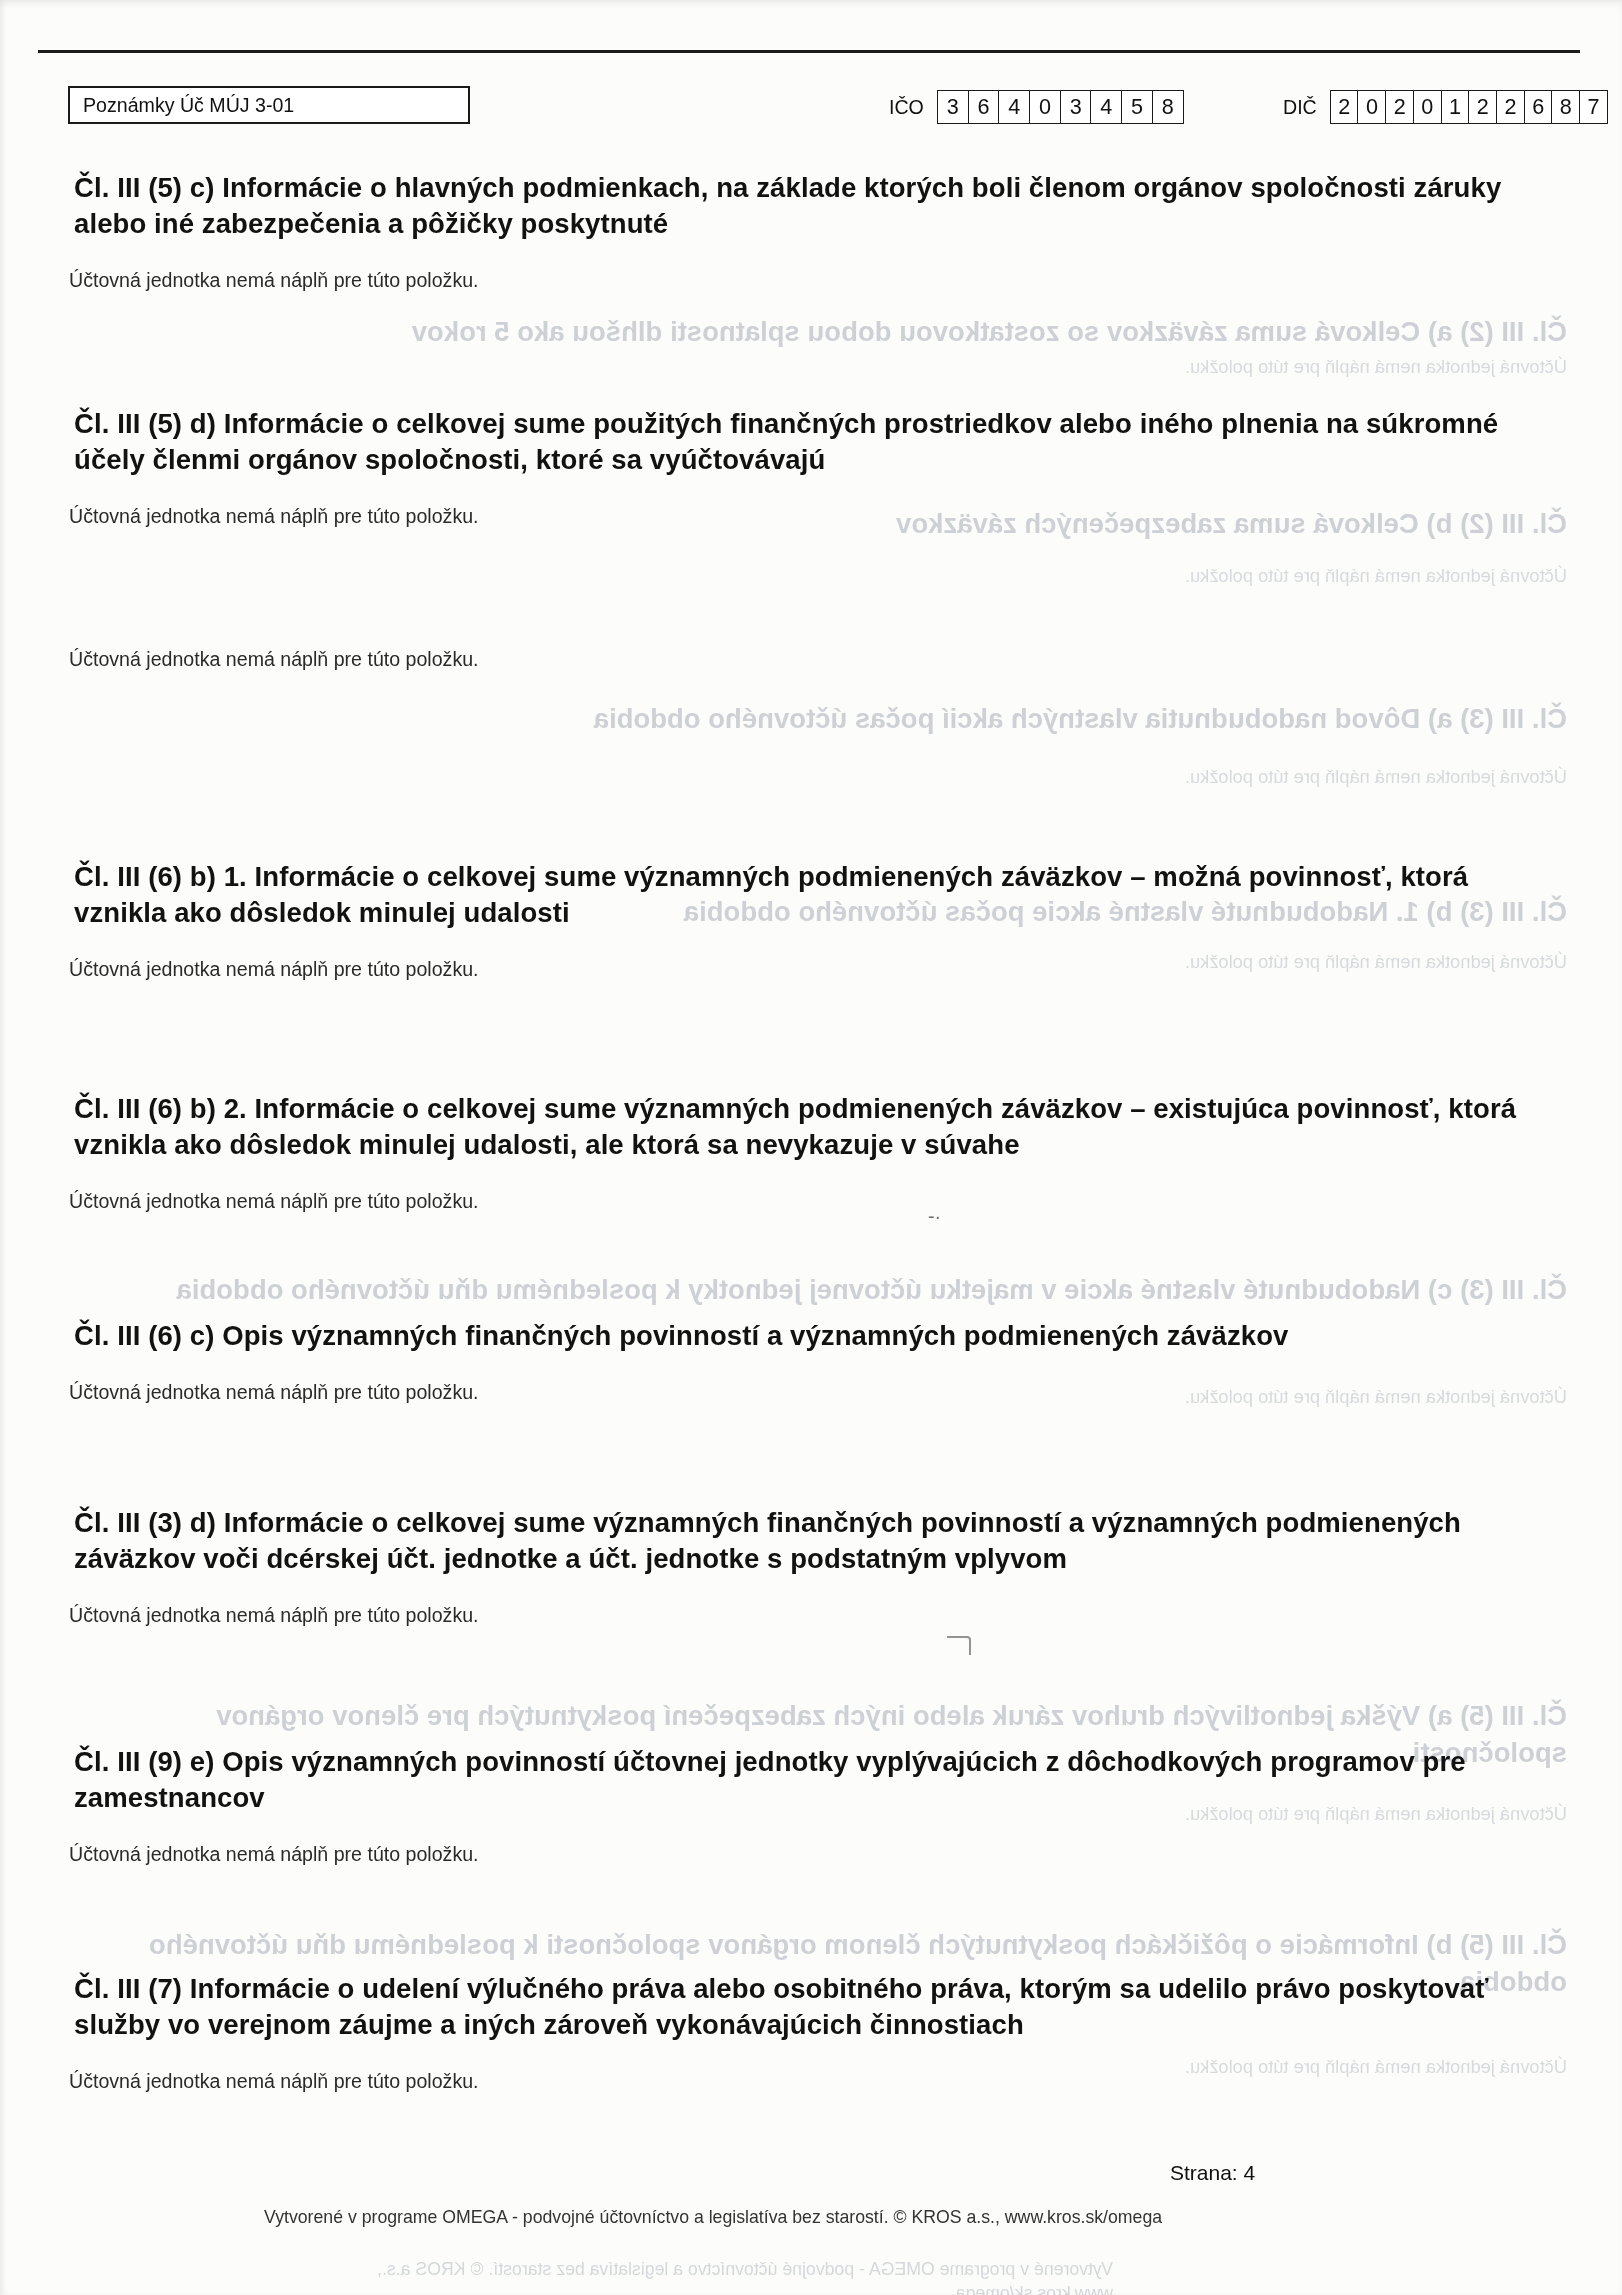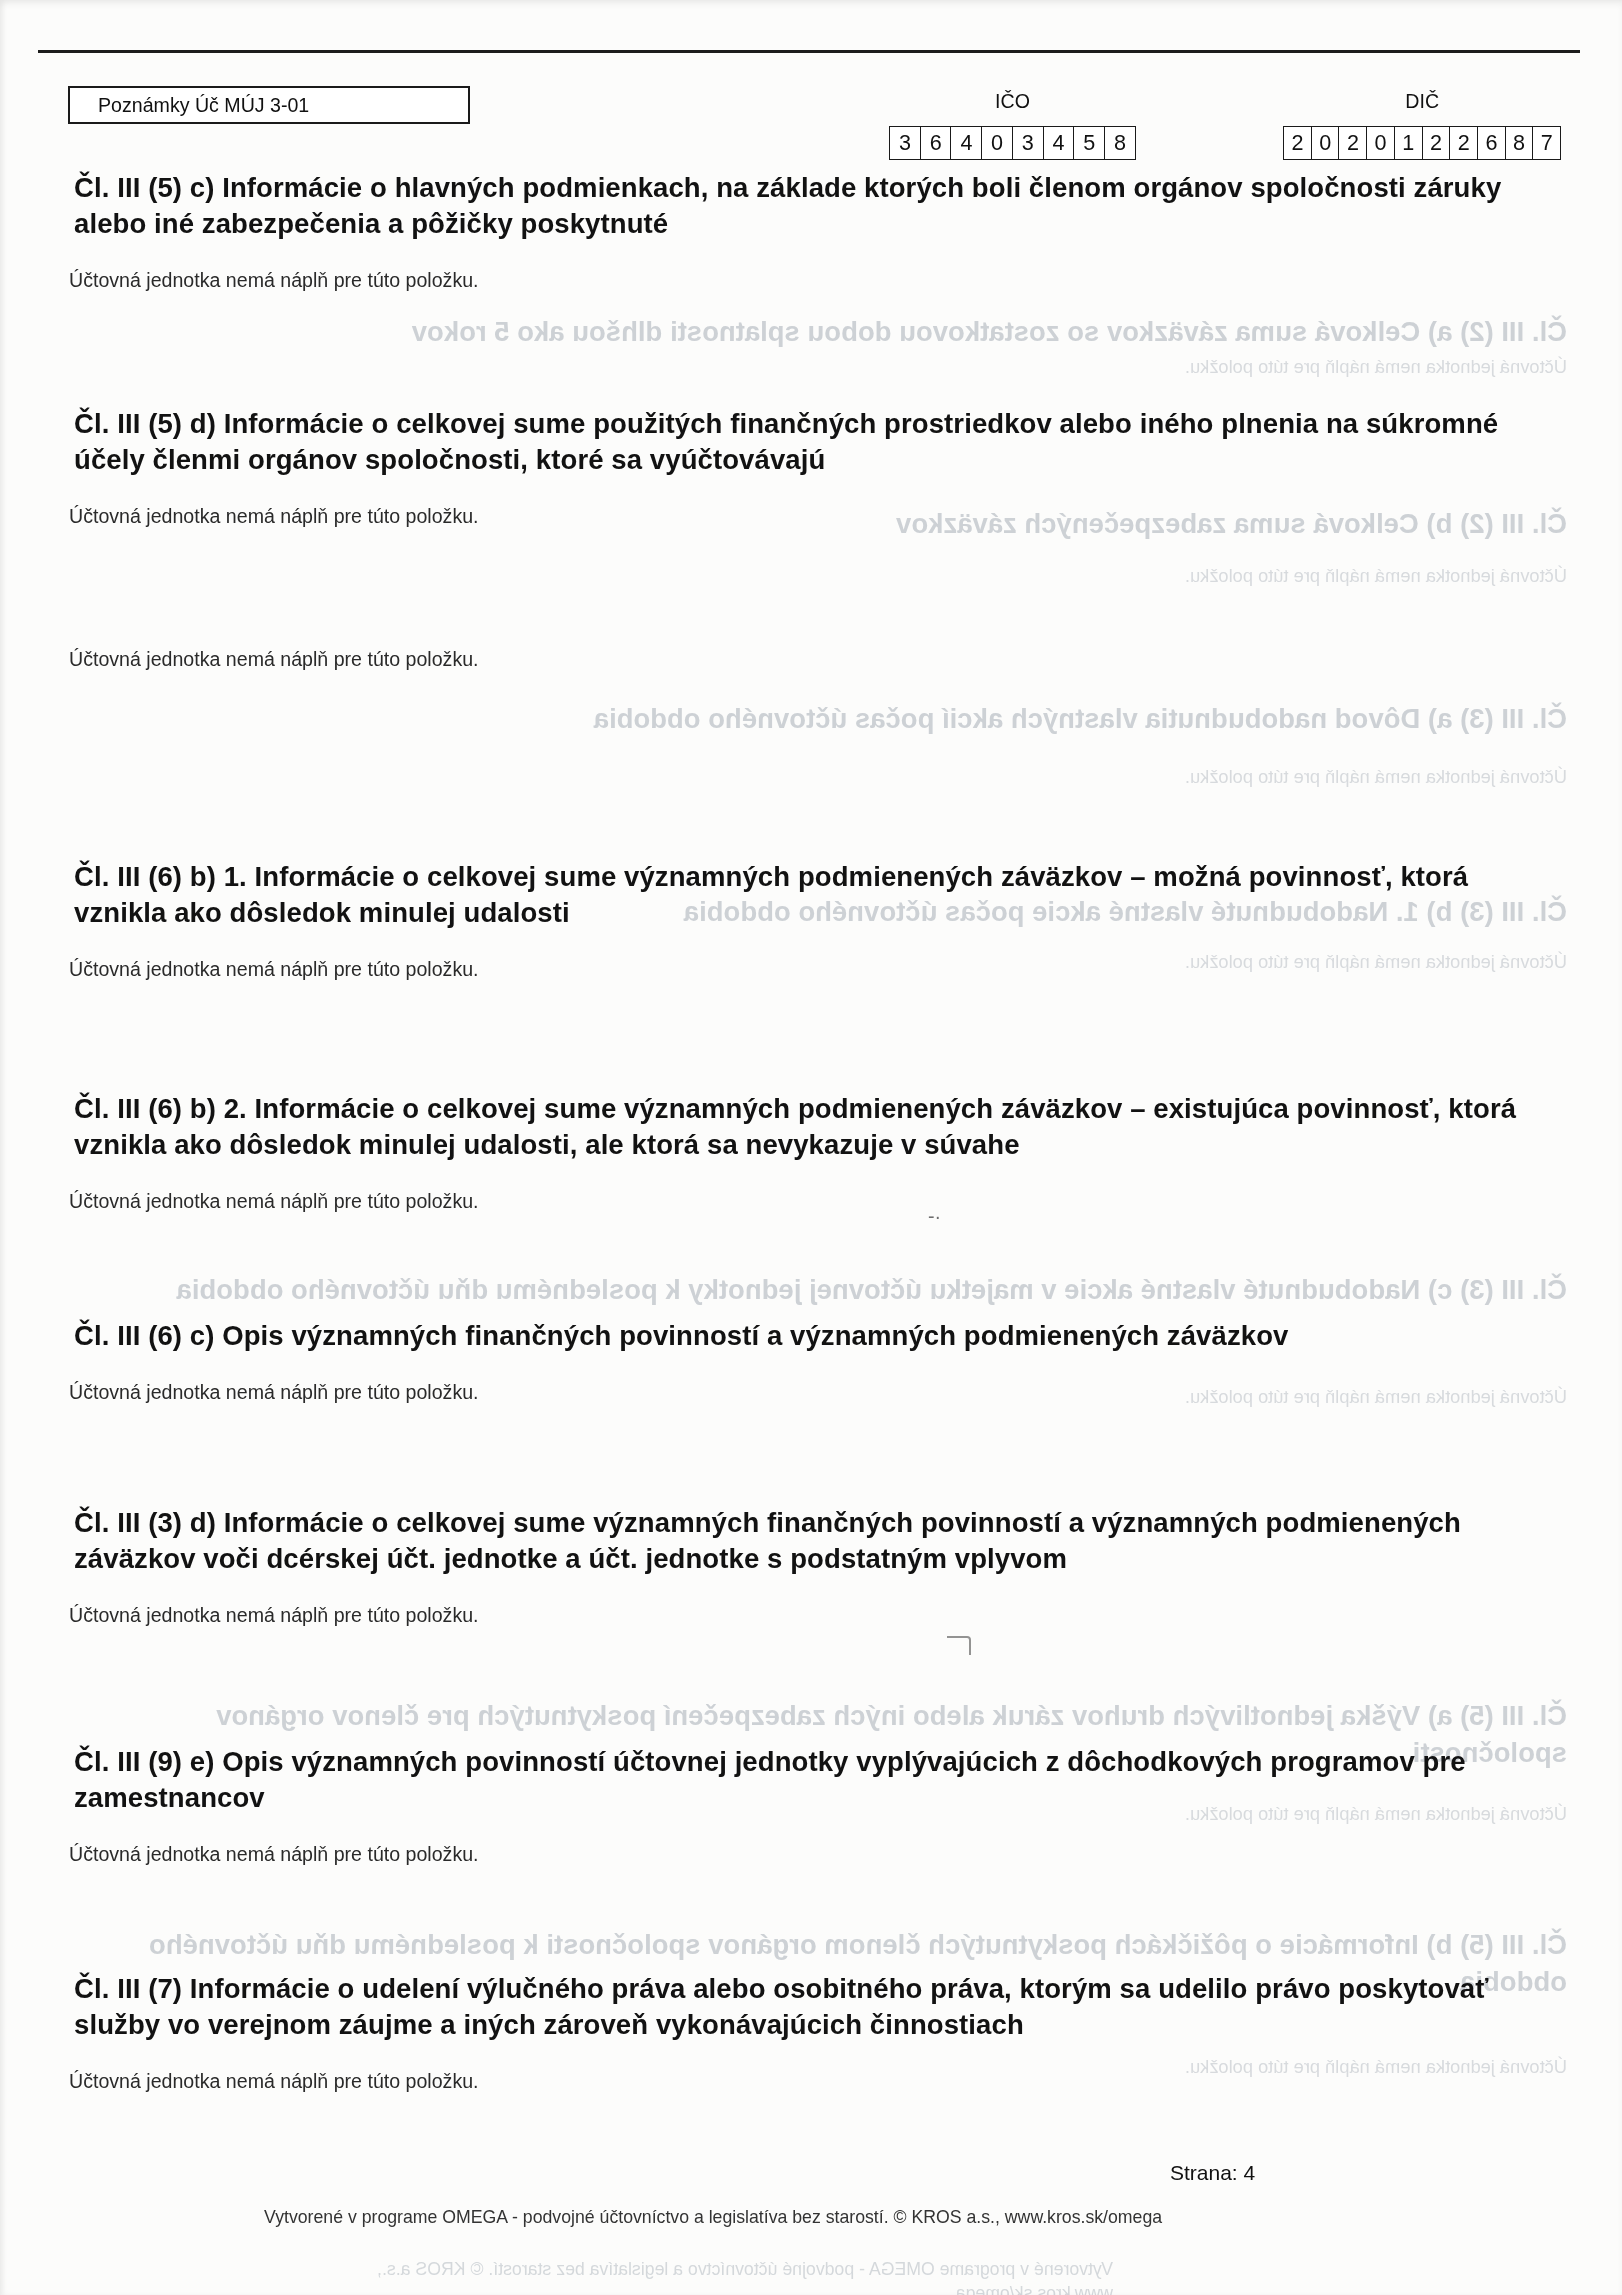--- a/index.html
+++ b/index.html
@@ -18,26 +18,26 @@
 
   
   .top-rule {
     position: absolute; left: 38px; top: 50px;
     width: 1542px; height: 2.6px; background: #1c1c1c;
   }
   .form-box {
     position: absolute; left: 68px; top: 86px;
     width: 402px; height: 38px;
     border: 2px solid #1a1a1a; box-sizing: border-box;
-    display: flex; align-items: center; padding-left: 28px;
+    display: flex; align-items: center; padding-left: 13px;
     font-size: 19.6px; color: #111; background: #fff;
   }
   .id-group {
     position: absolute; top: 90px;
-    display: flex; align-items: center; gap: 13px; flex-direction: column;
+    display: flex; align-items: center; gap: 13px;
   }
   #ico-group { left: 889px; }
   #dic-group { left: 1245px; margin-left: 38px; }
   .id-label { font-size: 19.6px; color: #111; }
   .digit-row { display: flex; }
   .digit-cell {
     width: 32px; height: 34px;
     border: 1.3px solid #1a1a1a; margin-left: -1.3px;
     box-sizing: border-box; background: #fff;
     display: flex; align-items: center; justify-content: center;

